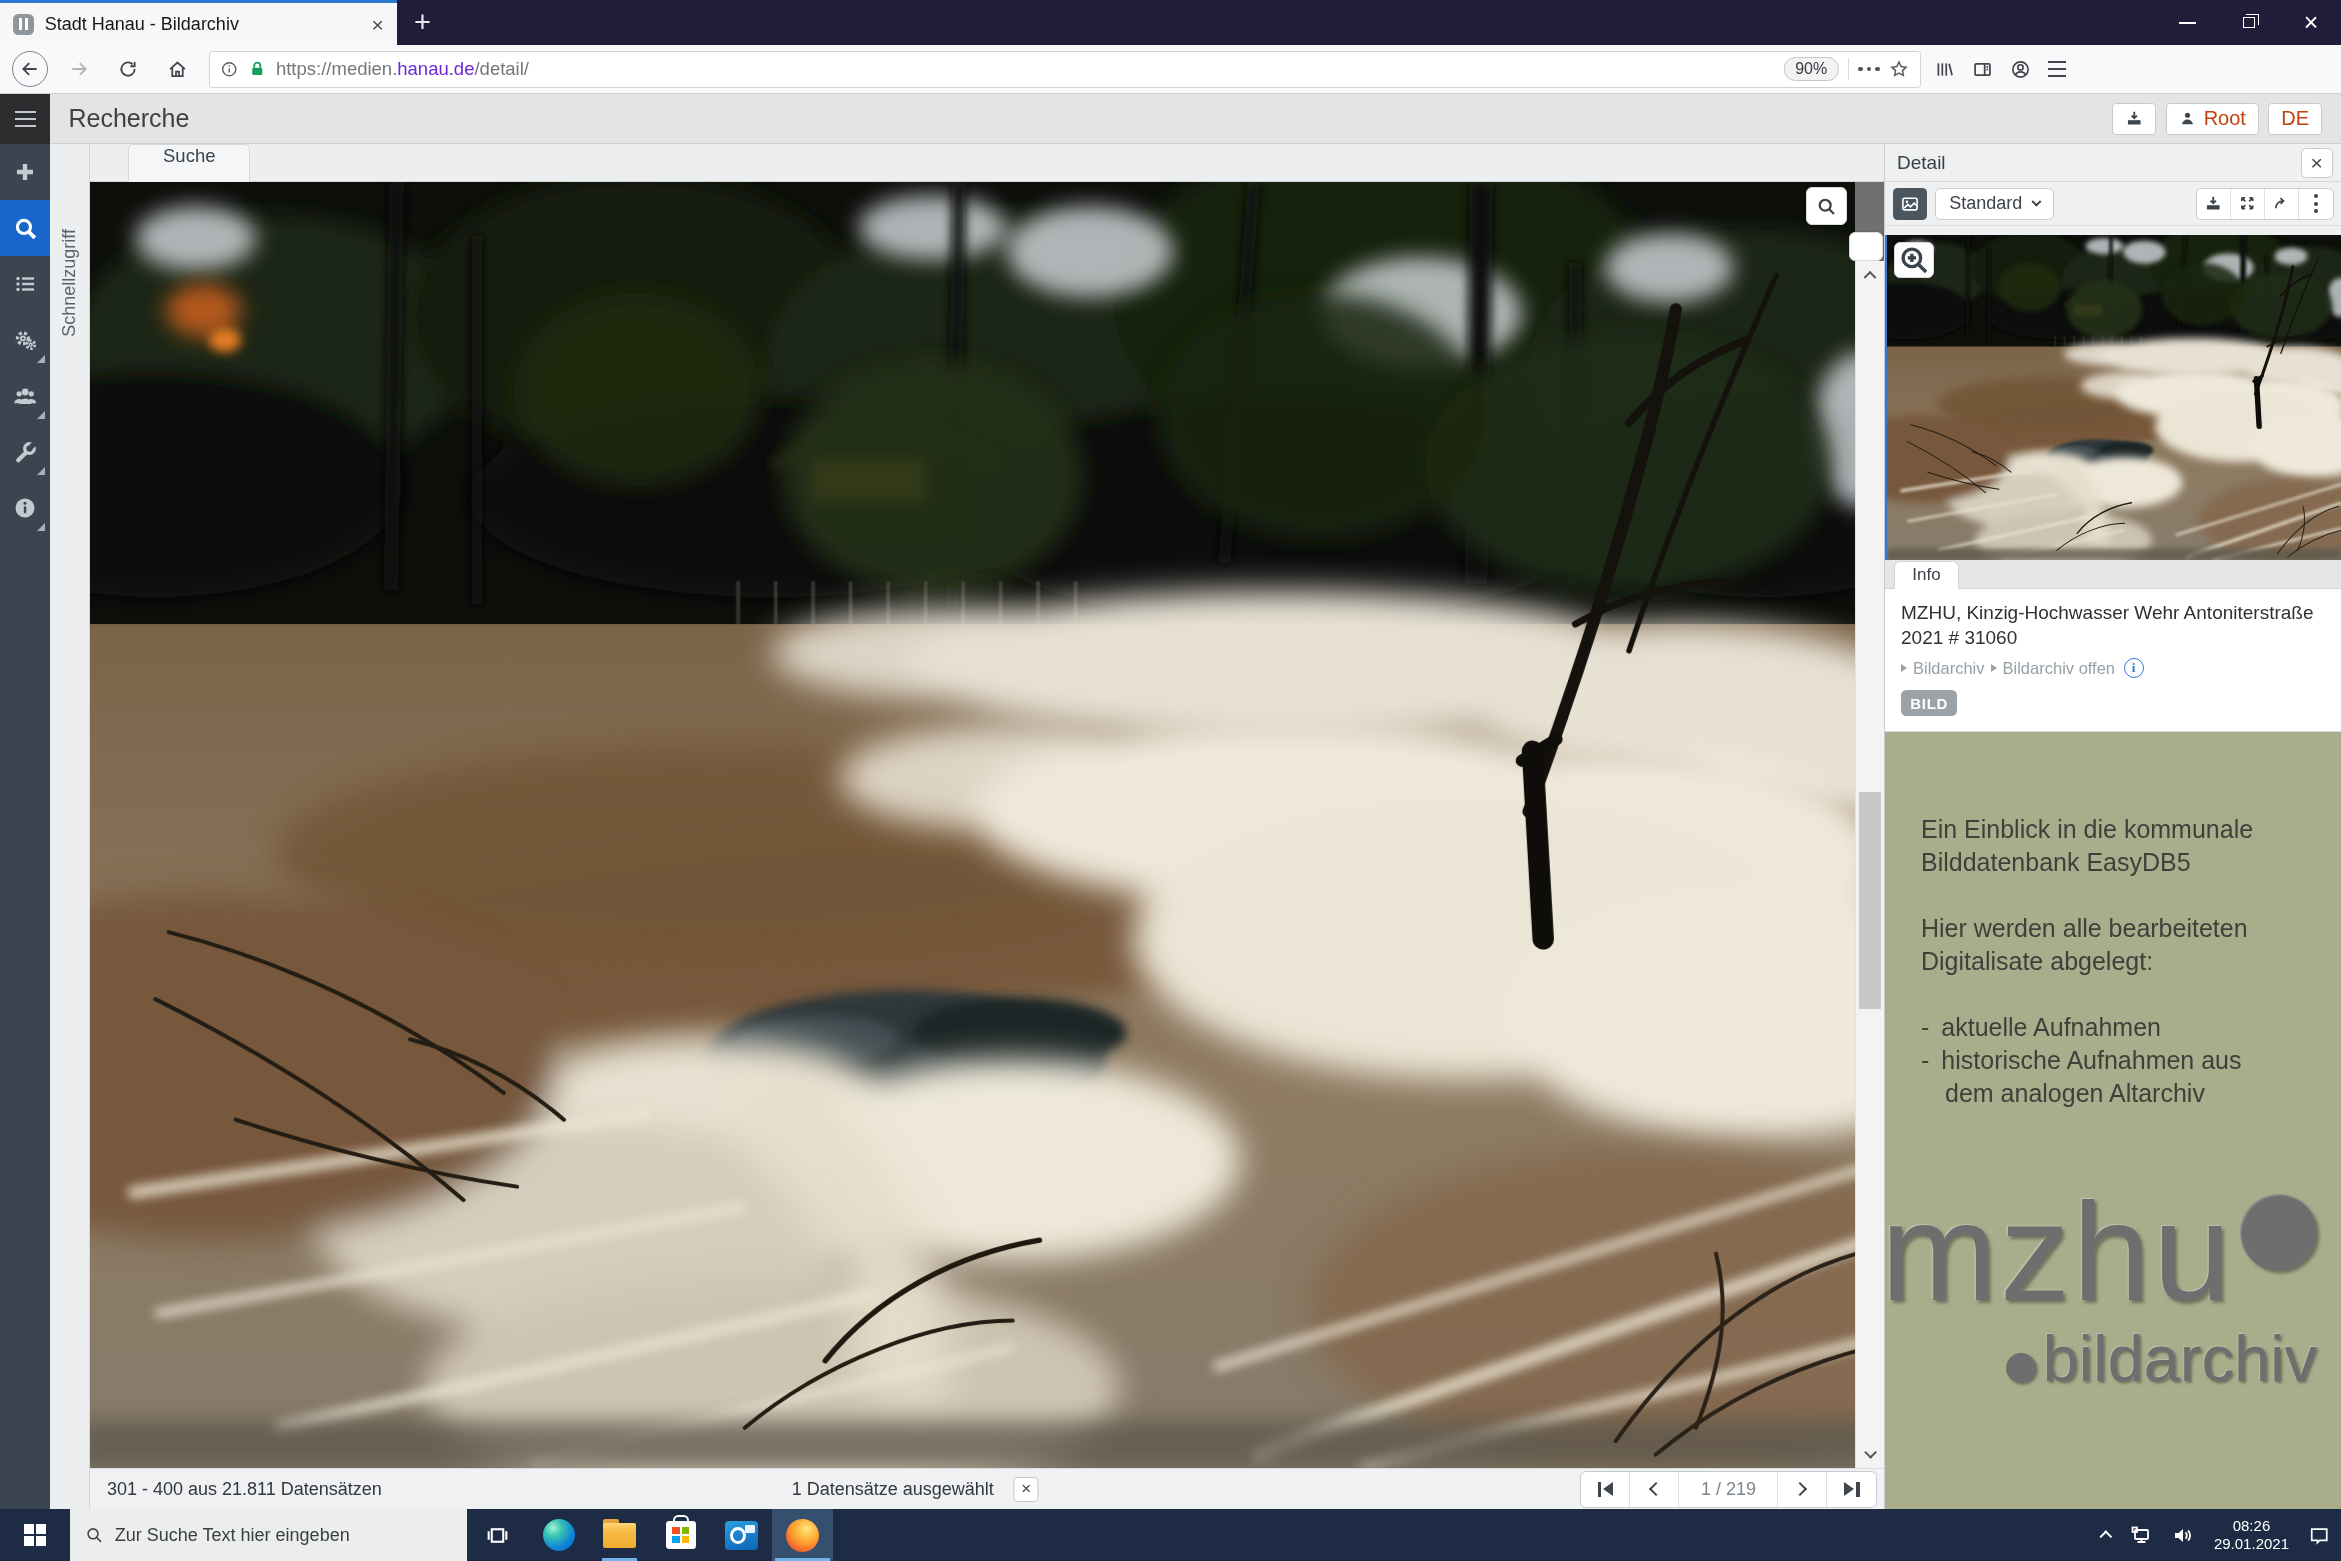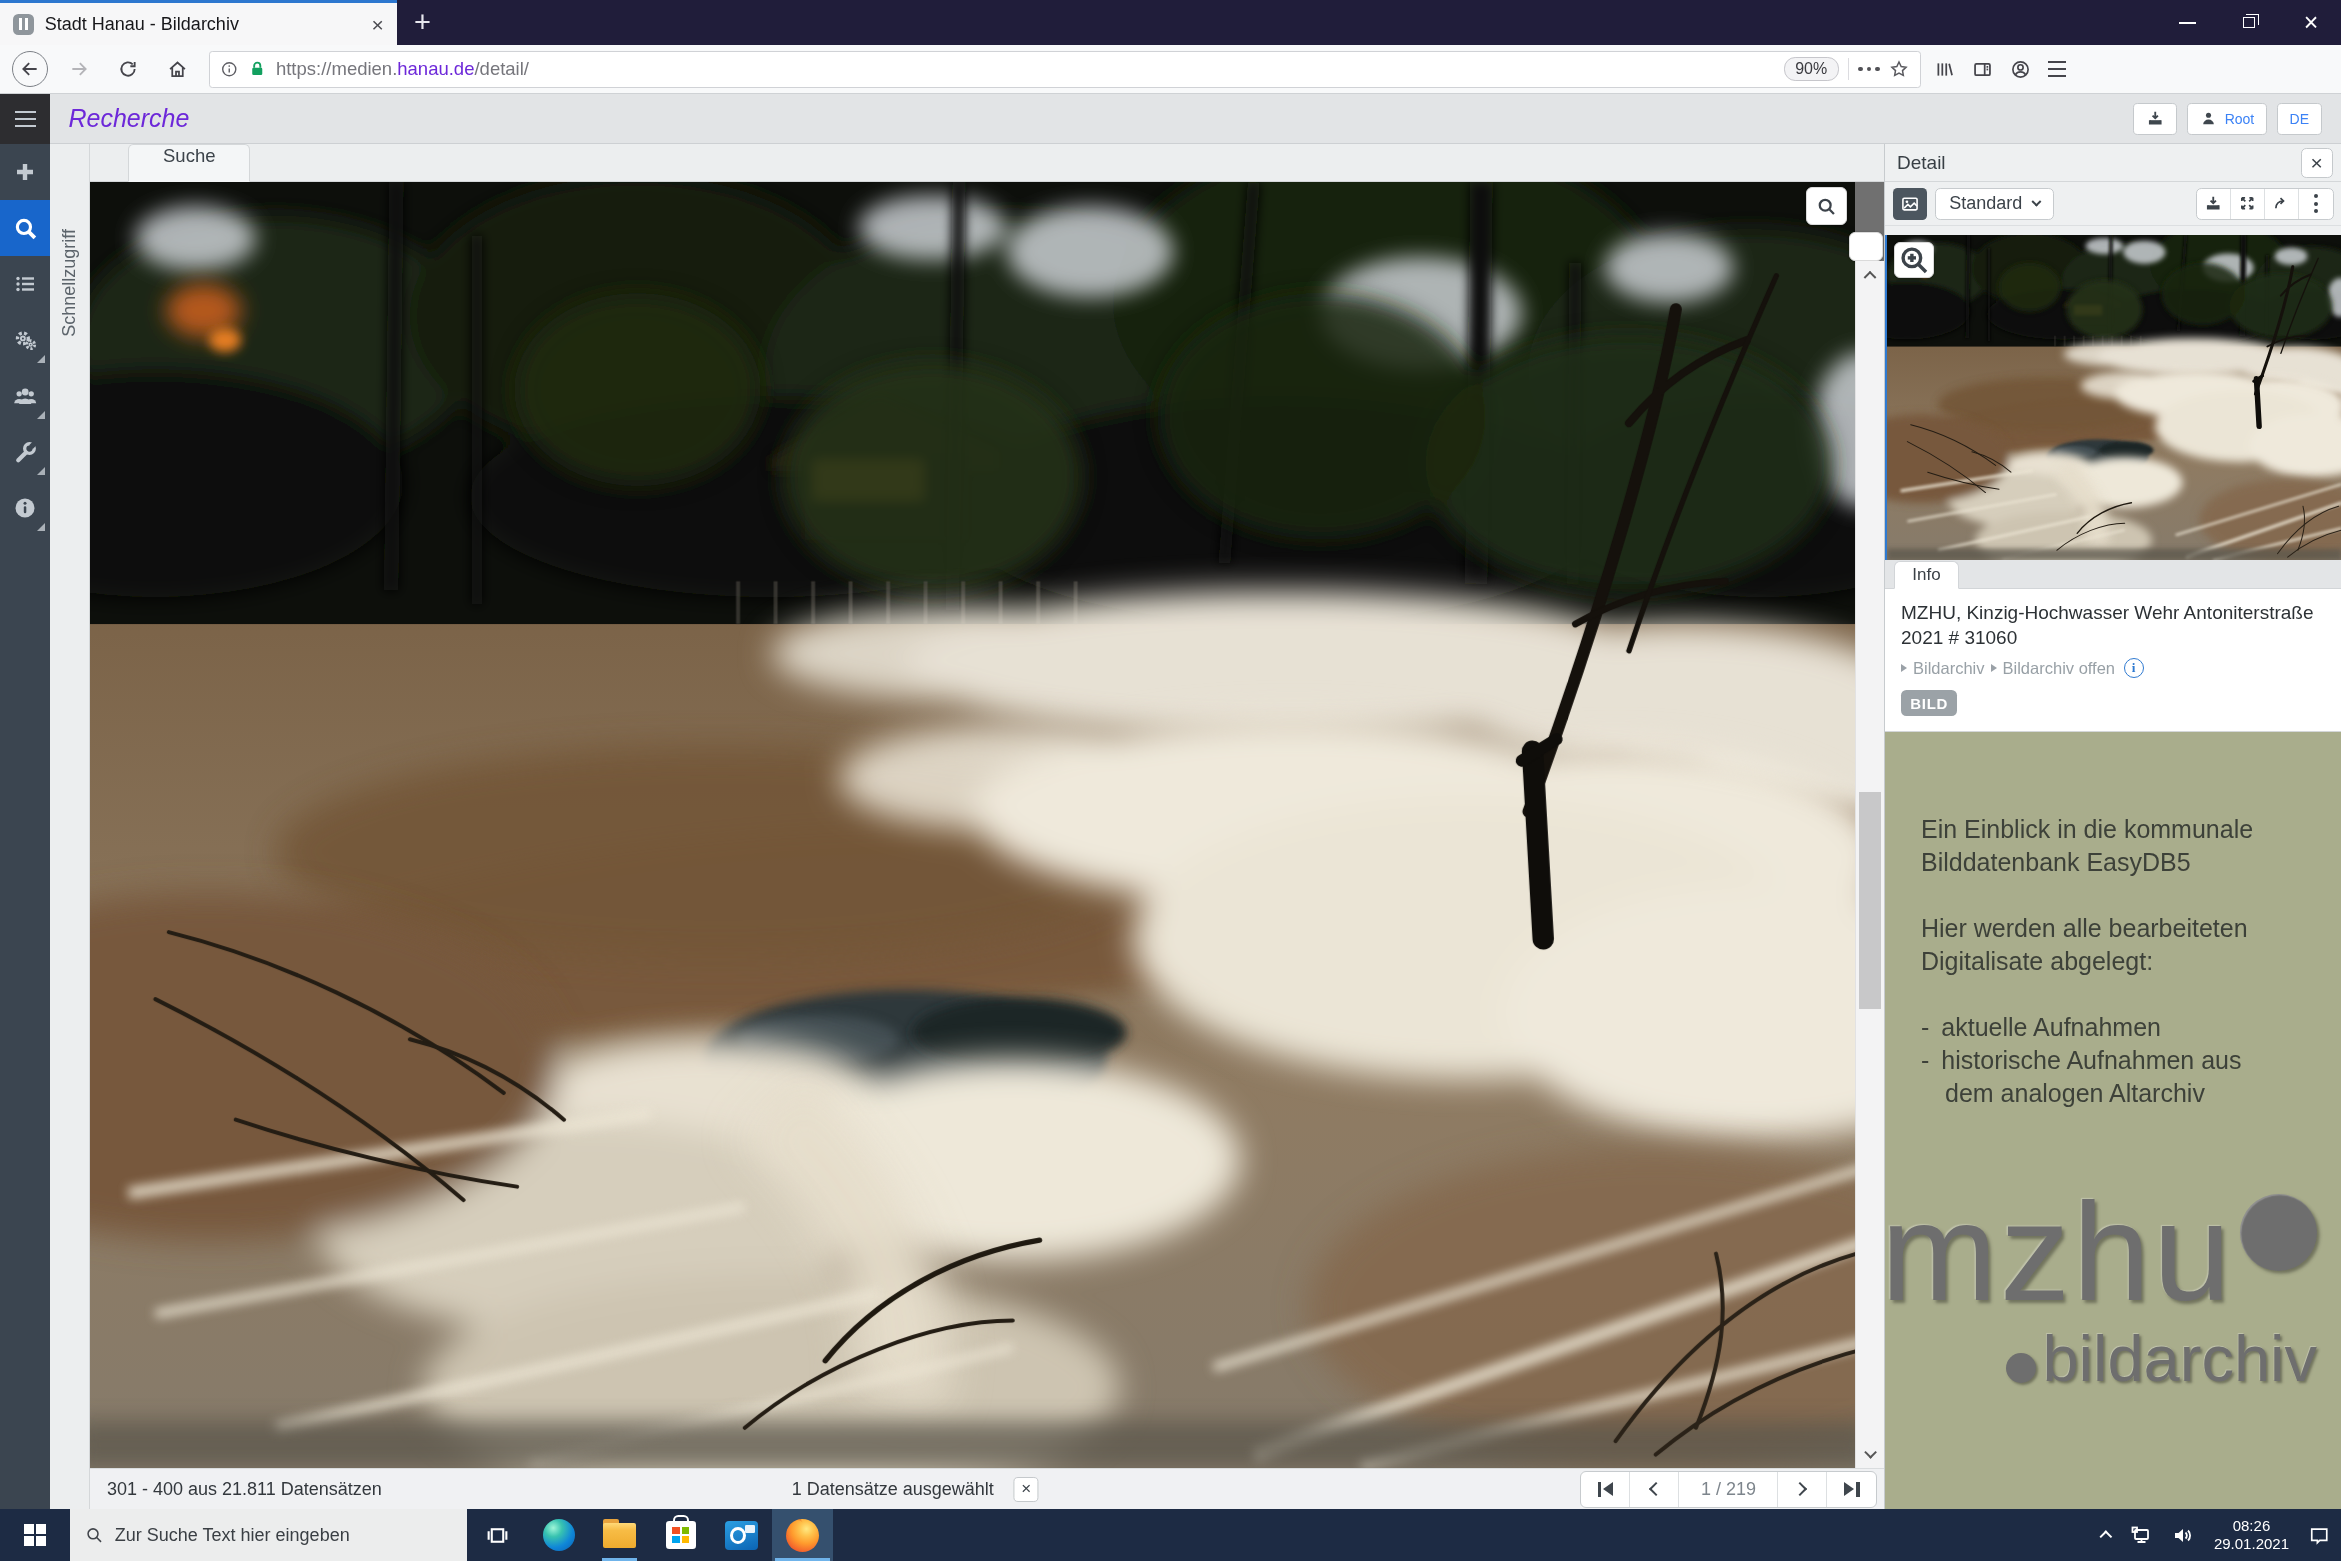--- a/index.html
+++ b/index.html
@@ -43,23 +43,23 @@
   .window-body { flex:1; display:flex; min-height:0; }
   .rail { width:50px; background:#3b4550; display:flex; flex-direction:column; align-items:stretch; flex:0 0 auto; }
   .rail-top { height:50px; background:#2d2d30; display:flex; align-items:center; justify-content:center; }
   .rail-top .burger i { background:#c3cad1; width:21px; }
   .rail-item { height:56px; display:flex; align-items:center; justify-content:center; color:#c3cad1; position:relative; }
   .rail-item.active { background:#1866cb; color:#fff; }
   .rail-item .corner { position:absolute; right:4.6px; bottom:4.6px; width:0; height:0; border-left:8.6px solid transparent; border-bottom:8.6px solid #aab1b8; }
 
   .content-col { flex:1; display:flex; flex-direction:column; min-width:0; }
   .page-header { height:50px; background:#e2e4e6; border-bottom:0.7px solid #cdd0d3; display:flex; align-items:center; padding:0 20px 0 18.5px; flex:0 0 auto; }
-  .page-header h1 { font-size:25px; font-weight:400; color:#6d28d9;font-style:italic; }
+  .page-header h1 { font-size:25px; font-weight:400; color:#404040; }
   .ph-spacer { flex:1; }
-  .hbtn { height:32px; background:#fff; border:0.7px solid #c5c9cc; border-radius:4.6px; display:flex; align-items:center; justify-content:center; gap:8px; padding:0 12px; color:#3b82f6; font-size:14px; margin-left:9.3px; }
+  .hbtn { height:32px; background:#fff; border:0.7px solid #c5c9cc; border-radius:4.6px; display:flex; align-items:center; justify-content:center; gap:8px; padding:0 12px; color:#c2410c; font-size:20px; margin-left:9.3px; }
 
   .workspace { flex:1; display:flex; min-height:0; }
   .quickstrip { width:40px; background:#eceeef; border-right:0.7px solid #d4d7d9; position:relative; flex:0 0 auto; }
   .vtext { position:absolute; top:85px; left:9.3px; writing-mode:vertical-rl; transform:rotate(180deg); font-size:18px; color:#5c646b; }
 
   .main-col { flex:1; display:flex; flex-direction:column; min-width:0; border-right:0.7px solid #c7cbce; }
   .tabrow { height:38px; background:#eceeef; border-bottom:0.7px solid #d4d7d9; display:flex; align-items:flex-end; padding-left:38px; flex:0 0 auto; }
   .tab-suche { height:38px; margin-bottom:-0.7px; background:#f4f6f7; border:0.7px solid #d4d7d9; border-bottom:0.7px solid #f4f6f7; border-radius:5.3px 5.3px 0 0; display:flex; align-items:flex-start; padding:0 34px; font-size:18.5px; color:#3c434a; }
 
   .image-area { flex:1; position:relative; min-height:0; background:#707070; overflow:hidden; }

